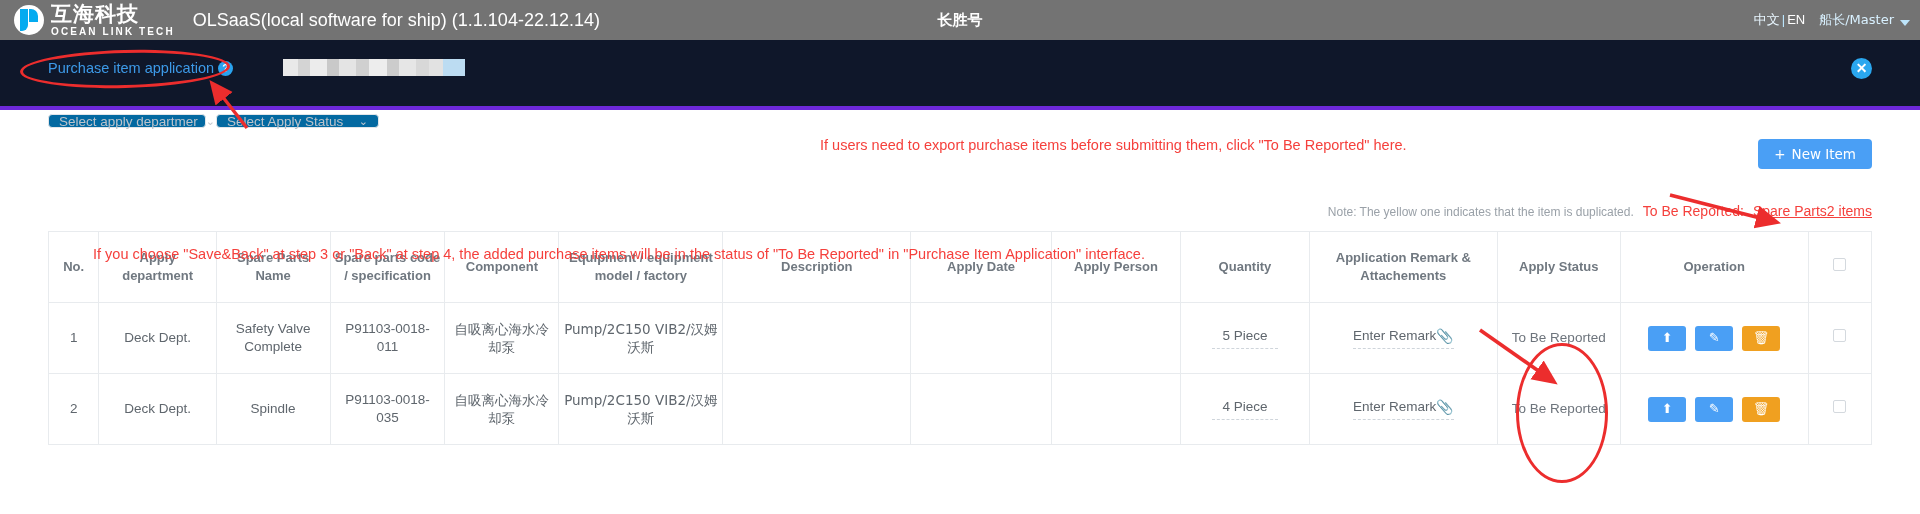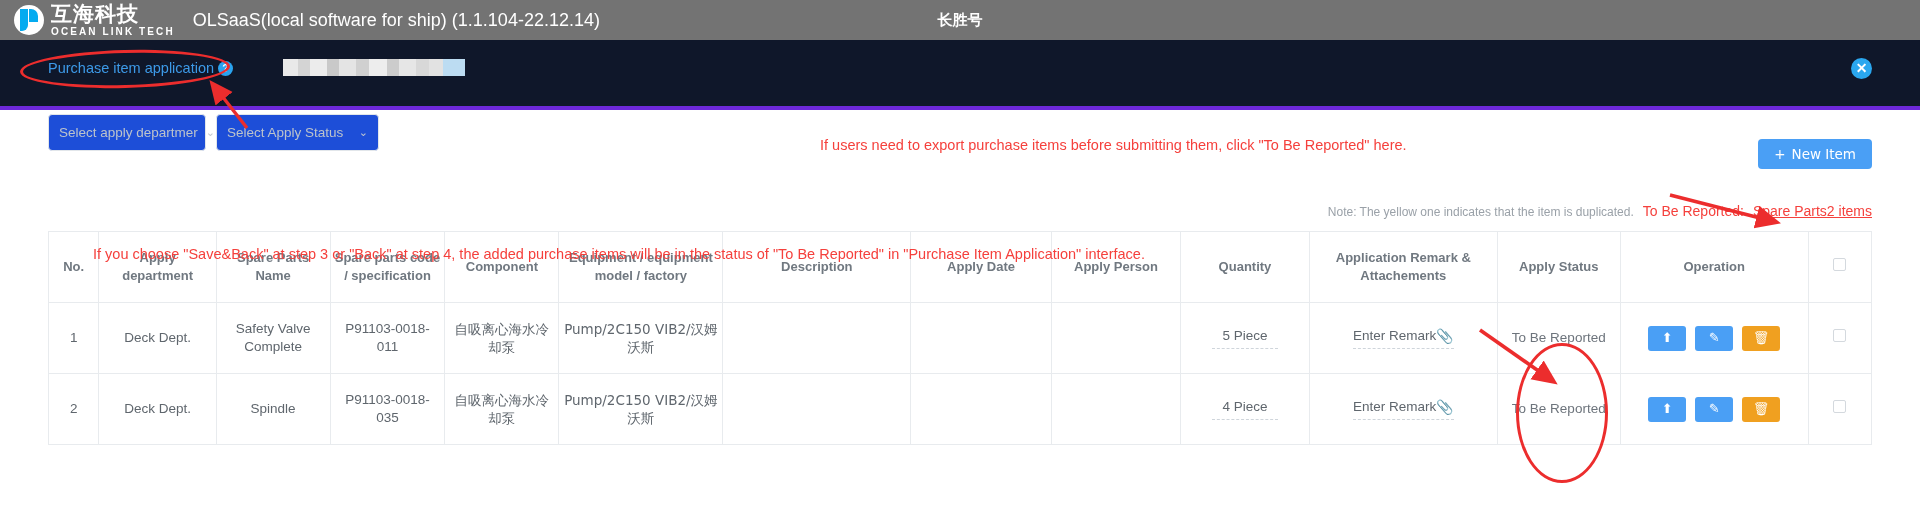--- a/index.html
+++ b/index.html
@@ -94,22 +94,22 @@
   
   .ellipse-crumb {
     position:absolute; left:20px; top:50px; width:210px; height:38px;
     border:3px solid #ec2d2d; border-radius:50%;
     transform: rotate(-1.5deg);
   }
 
   
   .filterrow { position:absolute; left:0; top:97px; width:1920px; height:65px; }
   .select {
-    position:absolute; top:17px; height:37px;
-    border:1px solid #e2e6ea; border-radius:4px; background:#1d4ed8;
+    position:absolute; top:17px; height:14px;
+    border:1px solid #e2e6ea; border-radius:4px; background:#0369a1;
     display:flex; align-items:center; padding:0 10px;
     color:#bcc3cb; font-size:13.5px; white-space:nowrap;
   }
   .select .chev {
     margin-left:auto; padding-left:8px; color:#c2c8cf; font-size:11px;
   }
   #sel-dept { left:48px; width:158px; }
   #sel-status { left:216px; width:163px; }
 
   .annot-export {
@@ -201,20 +201,29 @@
         <span class="logo-cn">互海科技</span>
         <span class="logo-en">OCEAN LINK TECH</span>
       </div>
     </div>
     <div class="app-title">OLSaaS(local software for ship)  (1.1.104-22.12.14)</div>
 
     <div class="vessel-title">
       <span>长胜号</span>
     </div>
 
+    <div class="top-right">
+      <div class="lang">
+        <span>中文</span><span class="sep">|</span><span class="en">EN</span>
+      </div>
+      <div class="user-box">
+        <span class="user-name">船长/Master</span>
+        <span class="caret-down"></span>
+      </div>
+    </div>
   </div>
 
   <div class="crumbrow">
     <div class="crumb-link">Purchase item application</div>
     <div class="help-icon">?</div>
     <div class="redact"></div>
     <div class="close-btn">✕</div>
   </div>
   <div class="ellipse-crumb"></div>
 

